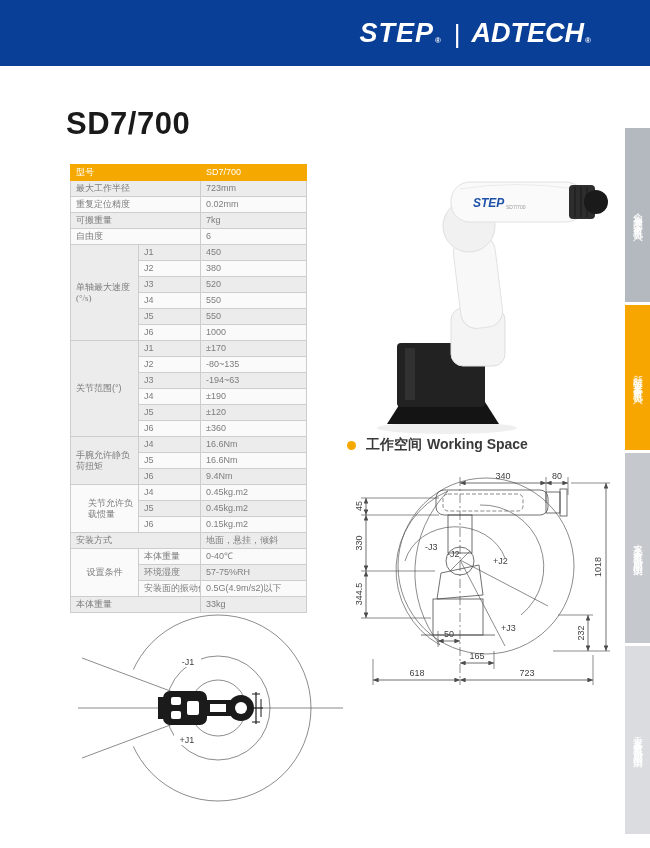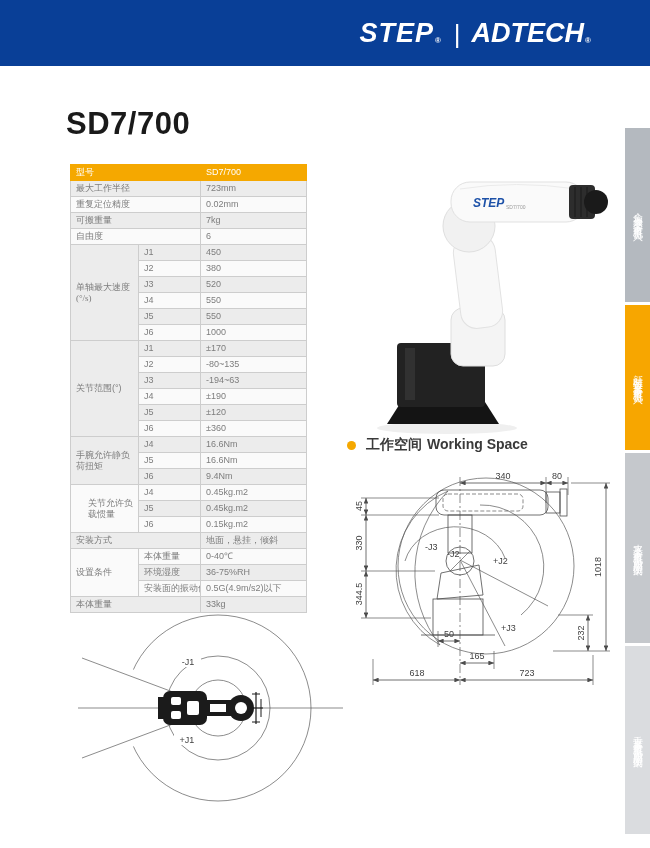--- a/index.html
+++ b/index.html
@@ -172,27 +172,27 @@
         </tr>
         <tr class="od">
           <td class="sub">J6</td>
           <td class="val">0.15kg.m2</td>
         </tr>
         <tr class="ev">
           <td colspan="2">安装方式</td>
           <td class="val">地面，悬挂，倾斜</td>
         </tr>
         <tr class="od">
-          <td class="grp" rowspan="3" style="white-space: normal;">设置条件</td>
+          <td class="grp" rowspan="3" style="white-space: normal; text-align: center;">设置条件</td>
           <td class="sub">本体重量</td>
           <td class="val">0-40℃</td>
         </tr>
         <tr class="ev">
           <td class="sub">环境湿度</td>
-          <td class="val">36-75%RH</td>
+          <td class="val">57-75%RH</td>
         </tr>
         <tr class="od">
           <td class="sub">安装面的振动值</td>
           <td class="val">0.5G(4.9m/s2)以下</td>
         </tr>
         <tr class="ev">
           <td colspan="2">本体重量</td>
           <td class="val">33kg</td>
         </tr>
       </tbody>

